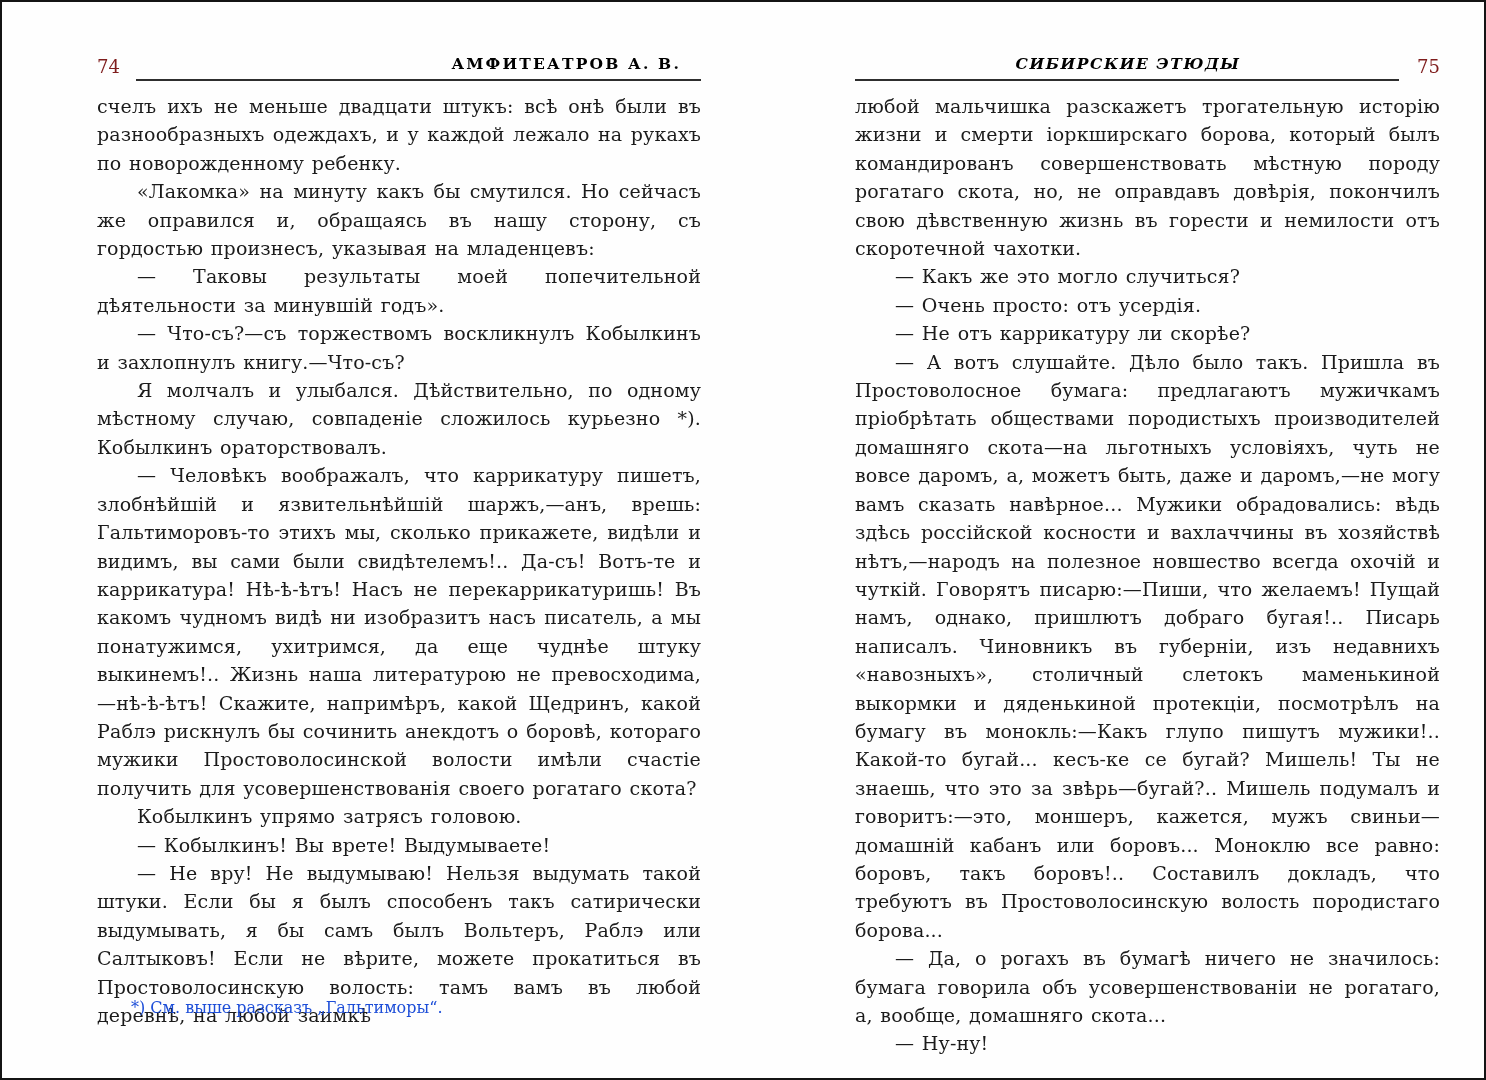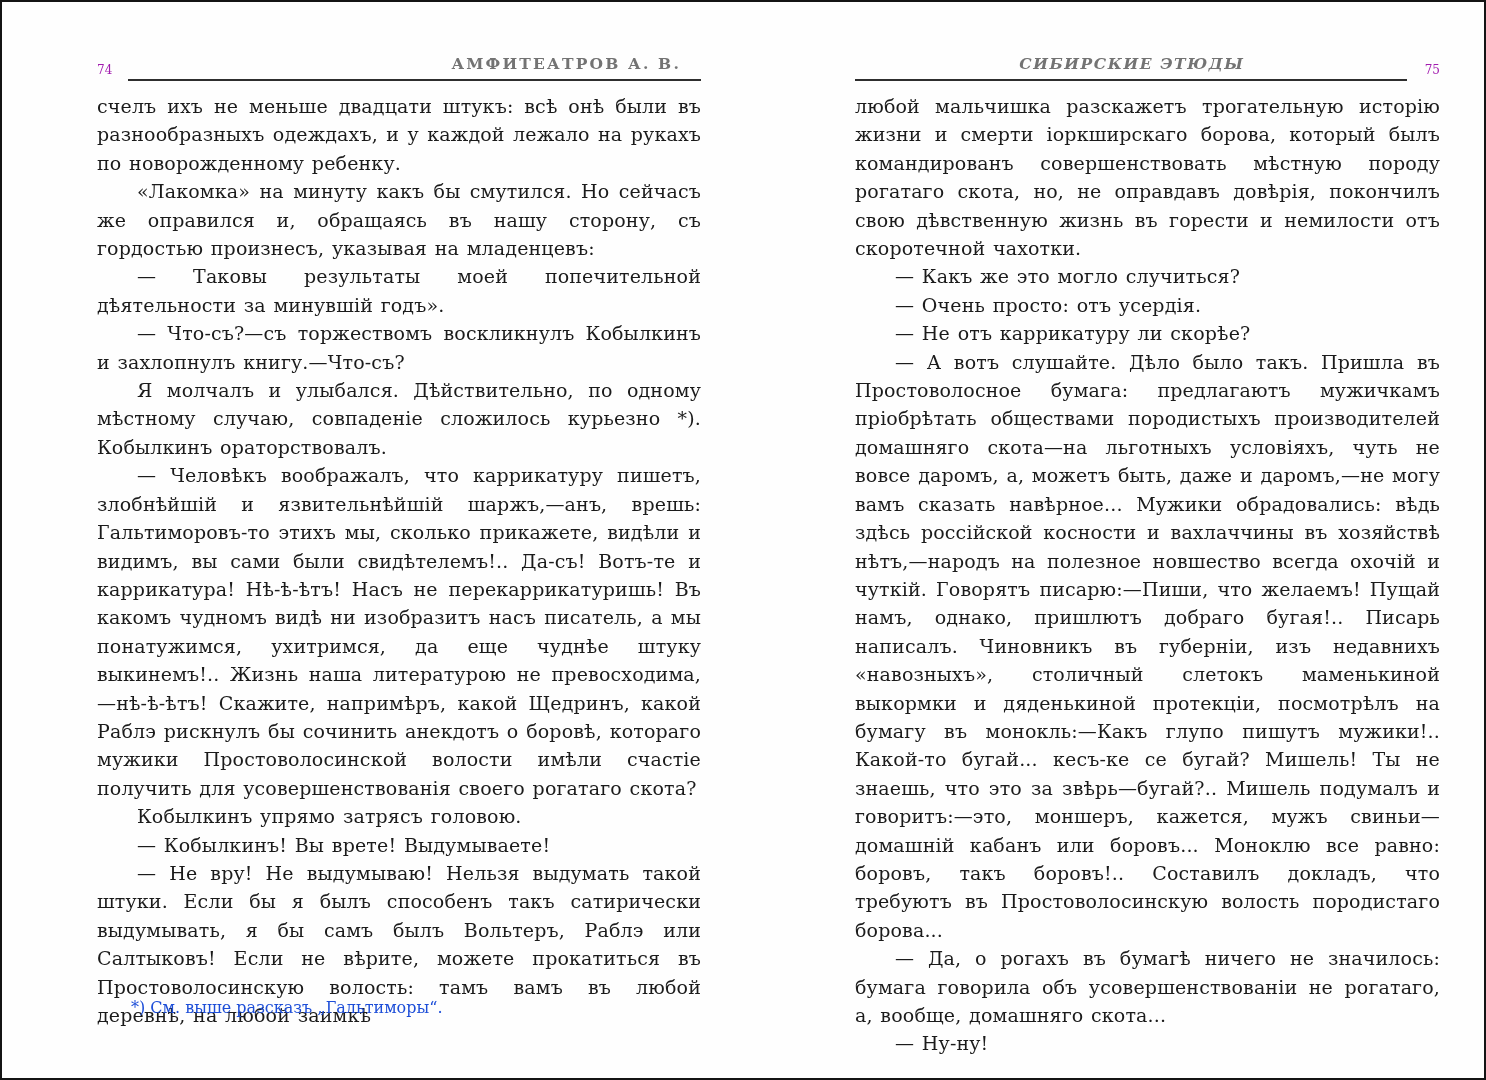--- a/index.html
+++ b/index.html
@@ -27,41 +27,41 @@
   }
   .page.left  { padding-left: 95px;  padding-right: 42px; }
   .page.right { padding-left: 112px; padding-right: 44px; }
 
   .page-header {
     display: flex;
     align-items: flex-end;
     margin-bottom: 11px;
   }
   .page-num {
-    font-size: 12px;
-    color: #a21caf;
+    font-size: 18px;
+    color: #7f1d1d;
     line-height: 1;
     padding-bottom: 5px;
   }
   .left  .page-num { margin-right: 16px; }
   .right .page-num { margin-left: 18px; }
   .head-rule {
     flex: 1;
     border-bottom: 2px solid #2e2e2e;
     padding-bottom: 7px;
     line-height: 1;
     white-space: nowrap;
   }
   .left  .head-rule { text-align: right; padding-right: 20px; }
   .right .head-rule { text-align: center;  padding-left: 2px; }
   .running-title {
     font-size: 15.5px;
     font-weight: bold;
     letter-spacing: 2.2px;
-    color: #737373;
+    color: #000000;
   }
   .right .running-title {
     font-style: italic;
     letter-spacing: 1.6px;
   }
 
   .text {
     font-size: 19px;
     line-height: 28.4px;
     text-align: justify;

